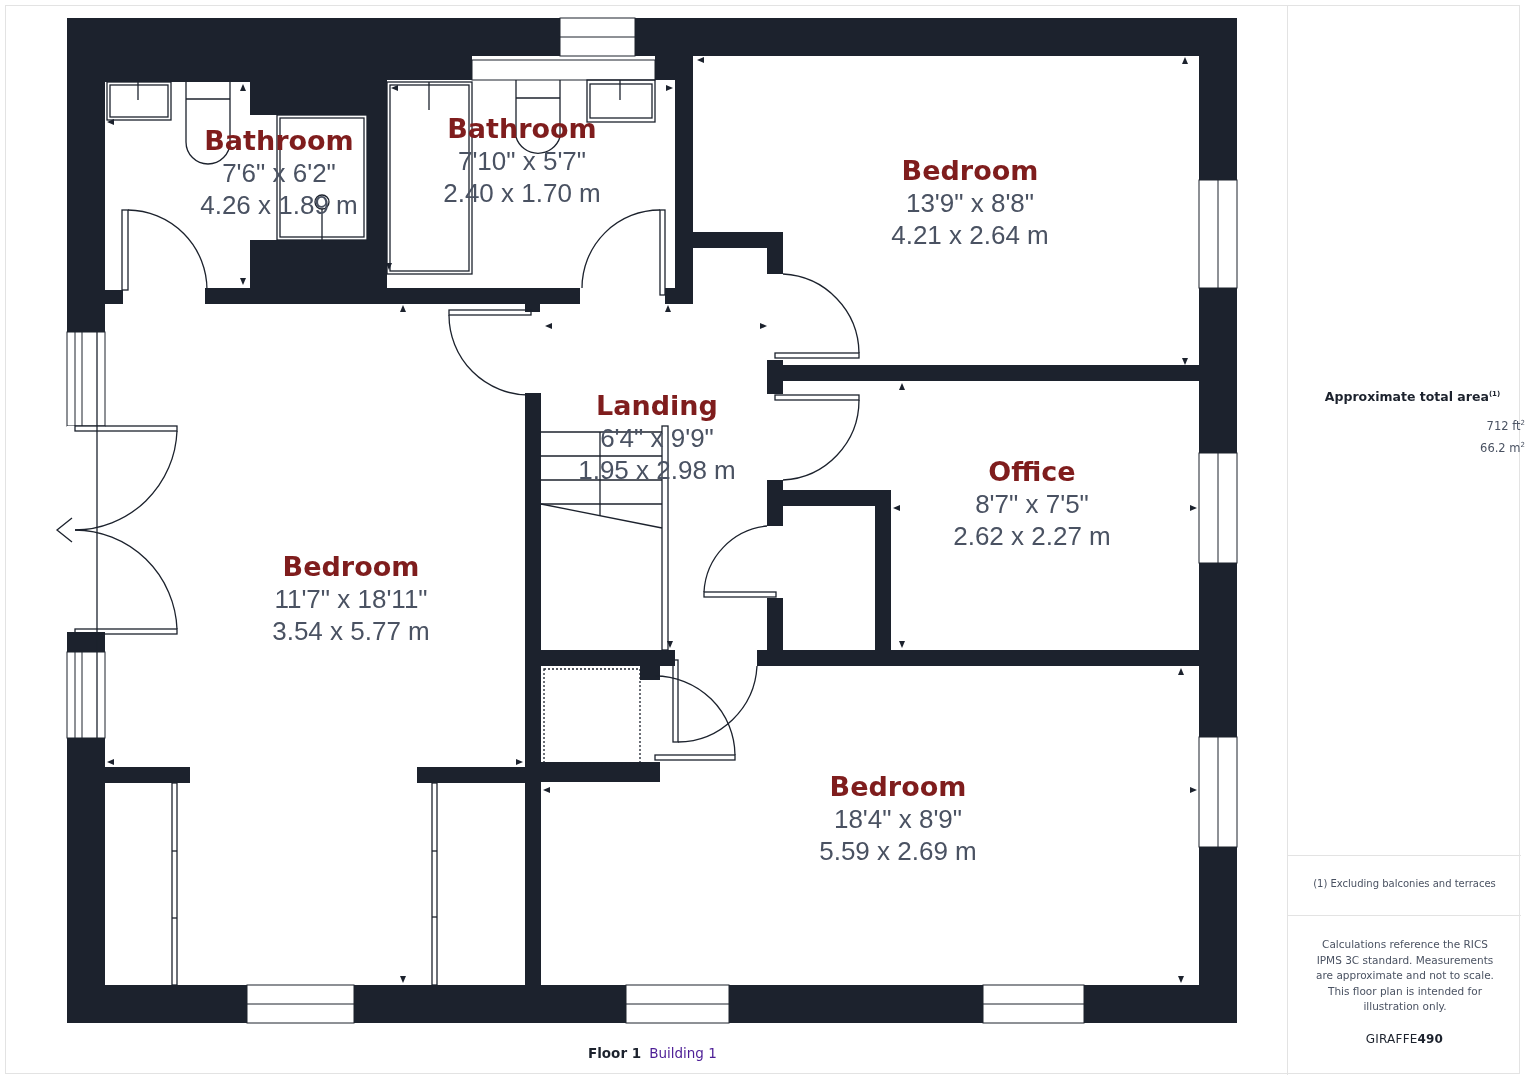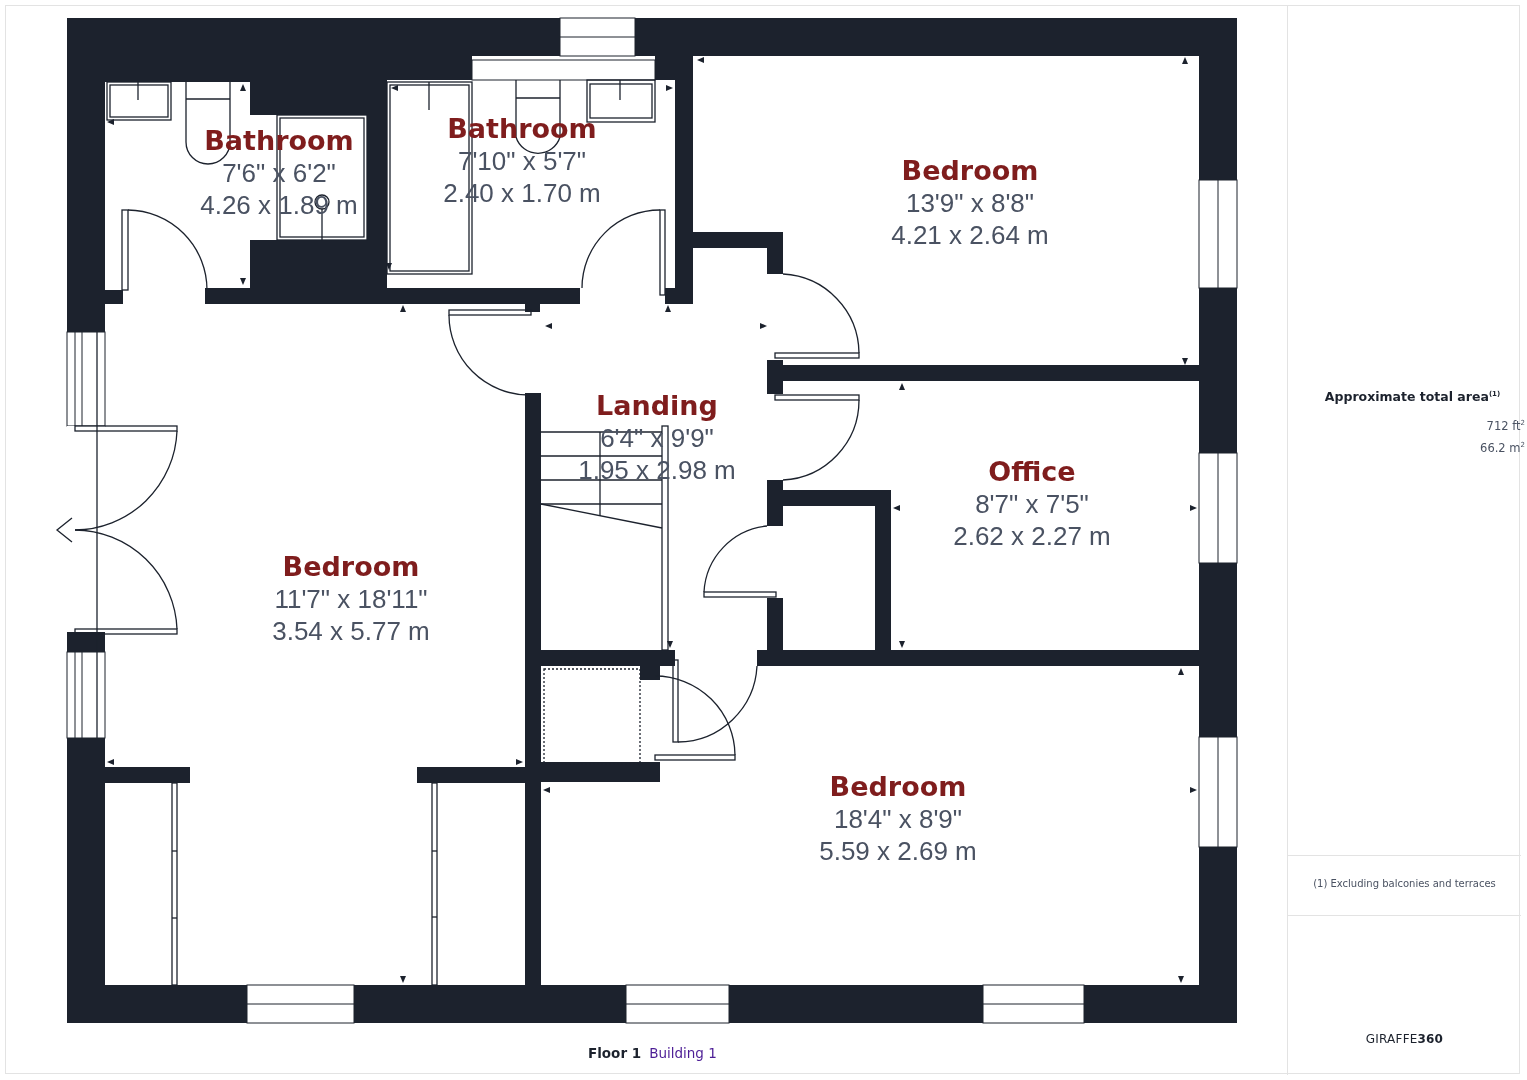--- a/index.html
+++ b/index.html
@@ -236,14 +236,15 @@
   <span class="fl">Floor 1</span><span class="bl">Building 1</span>
 </div>
 
 <div class="side">
   <div class="area-title"><span>Approximate total area</span><sup>(1)</sup></div>
   <div class="area-val" style="top:414px;"><span>712 ft</span><sup>2</sup></div>
   <div class="area-val" style="top:436px;"><span>66.2 m</span><sup>2</sup></div>
   <div class="side-divider" style="top:850px;"></div>
   <div class="foot-note">(1) Excluding balconies and terraces</div>
   <div class="side-divider" style="top:910px;"></div>
-  <div class="brand"><span>GIRAFFE</span><b>360</b></div>
+  <div class="disclaimer">Calculations reference the RICS IPMS 3C standard. Measurements are approximate and not to scale. This floor plan is intended for illustration only.</div>
+  <div class="brand"><span>GIRAFFE</span><b>490</b></div>
 </div>
 
 </body></html>

